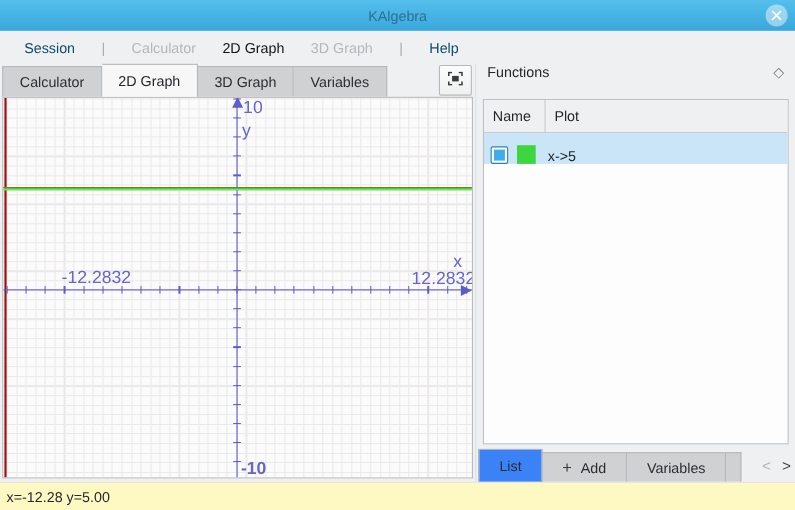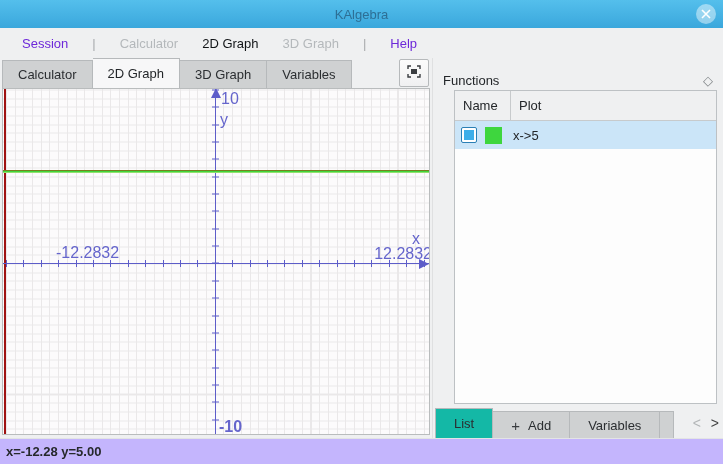--- a/index.html
+++ b/index.html
@@ -11,21 +11,21 @@
   .titlebar { position:relative; height:28px; background:linear-gradient(#54bfec,#3aa7dc);
               display:flex; align-items:center; justify-content:center; }
   .titlebar .title { color:#2d6f95; font-size:13px; }
   .close-btn { position:absolute; right:7px; top:4px; width:20px; height:20px; border-radius:50%;
                background:rgba(255,255,255,.45); display:flex; align-items:center; justify-content:center;
                cursor:default; }
   .close-btn svg { display:block; }
 
   
   .menubar { height:30px; background:#eff0f1; display:flex; align-items:center; padding-left:10px; }
-  .menu-item { padding:0 12px; color:#6d28d9; }
+  .menu-item { padding:0 12px; color:#0c4a6e; }
   .menu-item.disabled { color:#b4b8bb; }
   .menu-item.current { color:#111417; }
   .menu-sep { color:#a8abad; padding:0 12px; }
 
   
   .content { display:flex; height:380px; }
   .left-col { width:432px; display:flex; flex-direction:column; }
 
   
   .tabrow { height:30px; display:flex; align-items:flex-end; padding-left:2px; position:relative; }
@@ -62,49 +62,49 @@
   .lbl-yname { left:217px; top:22px; }
   .lbl-ymin { left:216px; top:329px;font-weight:bold; }
   .lbl-xmin { left:8px; top:155px;margin-left:45px; }
   .lbl-xname { right:9px; top:141px; }
   .lbl-xmax { right:-3px; top:156px;padding-left:32px; }
   .function-line { position:absolute; left:0; right:0; top:81px; height:3px; background:#3ed63e;
                    border-top:1px solid #787f1e; border-bottom:1px solid #92e06e; }
 
   
   .right-col { flex:1; display:flex; flex-direction:column; background:#eff0f1; border-left:1px solid #dfe0e1; }
-  .panel-header { height:30px; display:flex; align-items:flex-end; padding:0 10px; }
+  .panel-header { height:30px; display:flex; align-items:flex-start; padding:0 10px; }
   .panel-title { flex:1; color:#232629; }
   .float-icon { color:#7d8184; font-size:13px; }
-  .fn-table { flex:1; margin:2px 6px 4px 21px; background:#fdfdfd; border:1px solid #bdc1c4; display:flex; flex-direction:column; overflow:hidden; }
+  .fn-table { flex:1; margin:2px 6px 4px 6px; background:#fdfdfd; border:1px solid #bdc1c4; display:flex; flex-direction:column; overflow:hidden; }
   .fn-thead { display:flex; height:30px; background:#eff0f1; border-bottom:1px solid #c7cacc; align-items:center; }
   .th { padding:0 8px; color:#232629; }
   .th-name { width:56px; border-right:1px solid #c7cacc; height:100%; display:flex; align-items:center; }
-  .fn-row { display:flex; align-items:center; height:28px; background:#cbe5f8; padding-left:6px; }
+  .fn-row { display:flex; align-items:flex-end; height:28px; background:#cbe5f8; padding-left:6px; }
   .checkbox { width:16px; height:16px; border:1px solid #2a7fb5; border-radius:2px; background:#fff;
               display:flex; align-items:center; justify-content:center; margin-right:8px; }
   .checkbox .inner { width:10px; height:10px; background:#3daee9; }
   .swatch { width:17px; height:17px; background:#3ed63e; margin-right:11px; }
   .fn-cell { color:#232629; }
 
   .panel-tabs { height:30px; display:flex; align-items:flex-end; padding-left:2px; position:relative; overflow:hidden; }
   .ptab { height:27px; padding:0 18px; display:flex; align-items:center; gap:8px; background:#cfd1d2;
           border:1px solid #b6b9bb; border-bottom:none; color:#2b2e31; }
   .ptab + .ptab { border-left:none; }
-  .ptab.active { background:#14b8a6; height:30px; border-bottom:none; z-index:2; }
+  .ptab.active { background:#3b82f6; height:30px; border-bottom:none; z-index:2; }
   .ptab-clip { width:14px; padding:0; overflow:hidden; }
   .plus { font-size:15px; color:#3a3d40; }
   .tab-scrollers { position:absolute; right:0; bottom:0; height:30px; display:flex; align-items:center;
                    background:#eff0f1; padding:0 4px 0 2px; gap:10px; }
   .scroller { font-size:14px; color:#444; }
   .scroller.disabled { color:#b2b5b7; }
 
   
-  .statusbar { height:26px; display:flex; align-items:center; padding-left:6px; background:#c4b5fd;
-               border-top:1px solid #e3e4e5; color:#26292c;font-weight:bold; }
+  .statusbar { height:26px; display:flex; align-items:center; padding-left:6px; background:#fef9c3;
+               border-top:1px solid #e3e4e5; color:#26292c; }
 </style>
 </head>
 <body>
 
 <div class="window">
 
   <div class="titlebar">
     <span class="title">KAlgebra</span>
     <div class="close-btn">
       <span>

